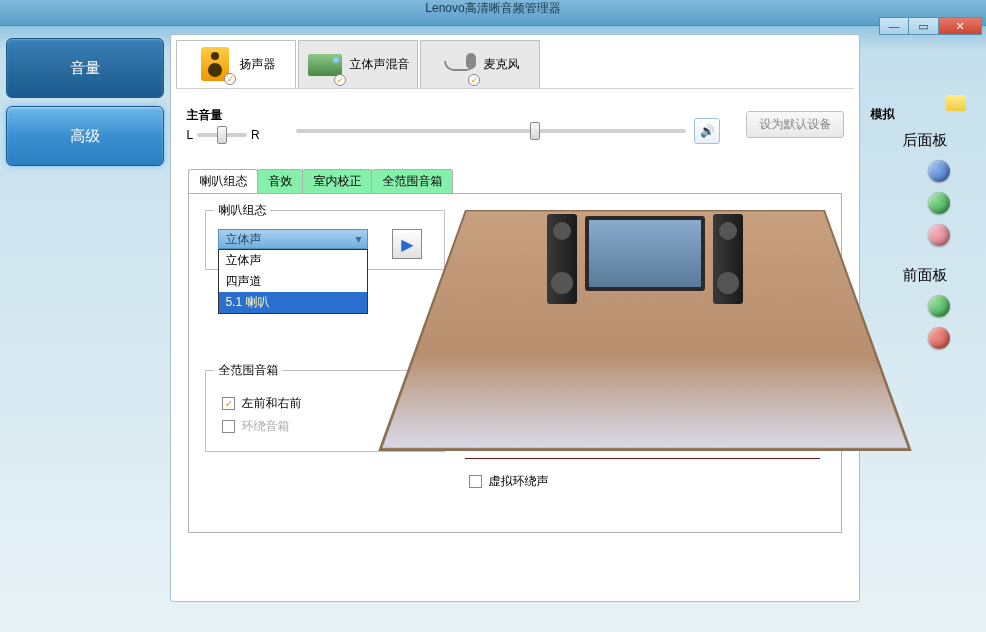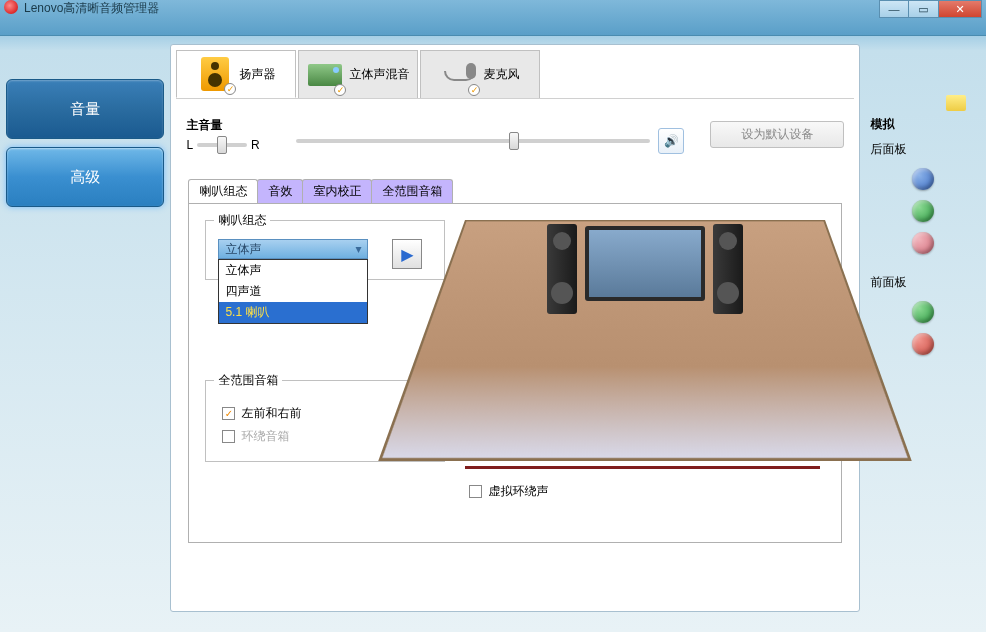--- a/index.html
+++ b/index.html
@@ -5,26 +5,27 @@
 * { box-sizing: border-box; margin: 0; padding: 0; }
 body {
   font-family: "Microsoft YaHei", "SimSun", Arial, sans-serif;
   font-size: 12px;
   background: linear-gradient(to bottom, #5ba8d6 0%, #c4dfec 8%, #e8f2f6 100%);
   width: 986px;
   height: 632px;
   overflow: hidden;
 }
 .titlebar {
-  height: 36px;
+  height: 26px;
   background: linear-gradient(to bottom, #7fb8da 0%, #5a9fc8 100%);
   display: flex;
-  align-items: flex-start;
+  align-items: center;
   padding: 0 4px;
   border-bottom: 1px solid #4a8cb0;
+  flex-direction: column;
 }
 .titlebar-icon {
   width: 14px; height: 14px;
   background: radial-gradient(circle at 40% 40%, #ff8888, #cc0000);
   border-radius: 50%;
   margin-right: 6px;
 }
 .titlebar-title { color: #1a3a4a; font-size: 12px; }
 .titlebar-controls { margin-left: auto; display: flex; }
 .win-btn {
@@ -40,21 +41,20 @@
 .win-btn.close { background: linear-gradient(to bottom, #e47a6a, #d04530); color: white; width: 43px; }
 
 .body-area {
   display: flex;
   height: 606px;
 }
 
 .sidebar {
   width: 186px;
   padding: 12px 6px;
-  margin-top: 31px;
 }
 .side-btn {
   height: 60px;
   border-radius: 6px;
   display: flex; align-items: center; justify-content: center;
   color: #fff;
   font-size: 15px;
   margin-bottom: 8px;
   background: linear-gradient(to bottom, #3a7fb8 0%, #2a6ca0 50%, #1a5a90 100%);
   border: 1px solid #1a5a88;
@@ -139,37 +139,37 @@
 }
 .vol-icon-btn {
   width: 26px; height: 26px;
   border: 1px solid #a0c0e0;
   border-radius: 3px;
   background: linear-gradient(to bottom, #fff, #e8f0f8);
   display: flex; align-items: center; justify-content: center;
   color: #2a7fd0;
 }
 .default-btn {
-  padding: 4px 30px;
+  padding: 4px 12px;
   border: 1px solid #c0c0c0;
   border-radius: 3px;
   background: linear-gradient(to bottom, #f8f8f8, #e8e8e8);
   color: #888;
   font-size: 12px;
 }
 
 .sub-tabs {
   display: flex;
   margin: 10px 12px 0 12px;
 }
 .sub-tab {
   padding: 3px 10px;
   border: 1px solid #b0b0b0;
   border-bottom: none;
-  background: #c4b5fd;
+  background: #86efac;
   font-size: 12px;
   border-radius: 3px 3px 0 0;
   margin-right: -1px;
 }
 .sub-tab.active { background: #fff; position: relative; z-index: 2; }
 .tab-content {
   border: 1px solid #b0b0b0;
   margin: 0 12px 12px 12px;
   padding: 16px;
   position: relative;
@@ -206,21 +206,21 @@
 }
 .combo-arrow { width: 14px; height: 14px; display:flex; align-items:center; justify-content:center; color:#3a6a9a; }
 .combo-list {
   position: absolute;
   top: 20px; left: 0; right: 0;
   background: #fff;
   border: 1px solid #333;
   z-index: 10;
 }
 .combo-item { padding: 2px 6px; }
-.combo-item.hl { background: #2a6fd0; color: #fde047; }
+.combo-item.hl { background: #2a6fd0; color: #fef9c3; }
 .play-btn {
   width: 30px; height: 30px;
   border: 1px solid #888;
   background: linear-gradient(to bottom, #fff, #e0e0e0);
   display: flex; align-items: center; justify-content: center;
   color: #2a6ad0;
   font-size: 16px;
 }
 
 .surround-box { margin-top: 100px; }
@@ -265,21 +265,21 @@
   padding: 80px 10px 10px 10px;
 }
 .folder-icon {
   width: 20px; height: 16px;
   background: linear-gradient(to bottom, #ffee88, #eecc44);
   position: absolute;
   top: 95px; right: 20px;
   border-radius: 2px;
 }
 .panel-title { font-weight: bold; margin-bottom: 8px; }
-.panel-section { margin-bottom: 20px; font-size: 12px; }
+.panel-section { margin-bottom: 20px; font-size: 15px; margin-left: 32px; }
 .jack-dot {
   width: 22px; height: 22px;
   border-radius: 50%;
   margin: 10px auto;
   box-shadow: inset -2px -2px 4px rgba(0,0,0,0.3), inset 2px 2px 4px rgba(255,255,255,0.5), 0 1px 2px rgba(0,0,0,0.3);
 }
 .jack-blue { background: radial-gradient(circle at 35% 35%, #88b0e8, #3a6ac0); }
 .jack-green { background: radial-gradient(circle at 35% 35%, #88d890, #2a9840); }
 .jack-pink { background: radial-gradient(circle at 35% 35%, #f0b0b8, #d06a78); }
 .jack-red { background: radial-gradient(circle at 35% 35%, #f09088, #c84a40); }
@@ -398,21 +398,21 @@
         </div>
       </div>
 
       <div class="room-view">
         <div class="room-floor"></div>
         <div class="room-scene">
           <div class="spk-box"></div>
           <div class="tv-box"></div>
           <div class="spk-box"></div>
         </div>
-        <div style="position:absolute; bottom:20px; left:0; right:5px; border-top:3px solid #7f1d1d; padding-top:8px;">
+        <div style="position:absolute; bottom:20px; left:0; right:5px; border-top:1px solid #7f1d1d; padding-top:8px;">
           <div class="chk-row">
             <span class="chk"></span>
             <span>虚拟环绕声</span>
           </div>
         </div>
       </div>
     </div>
   </div>
 
   <div class="right-panel">

